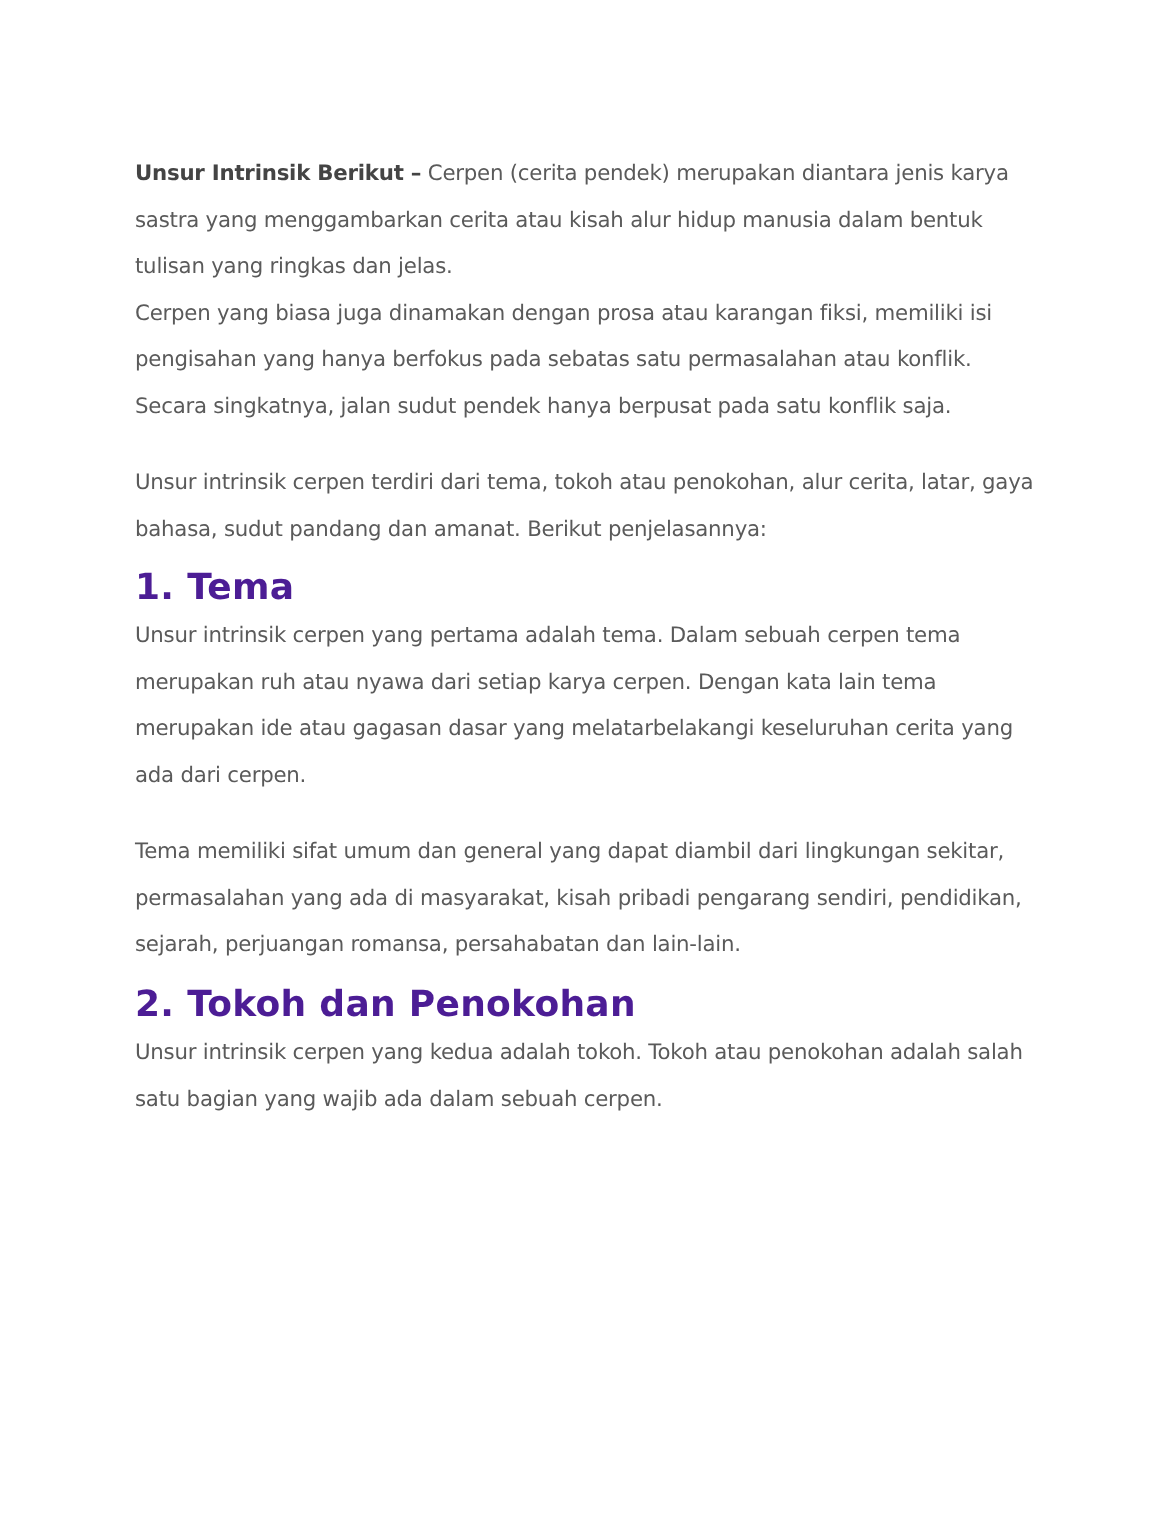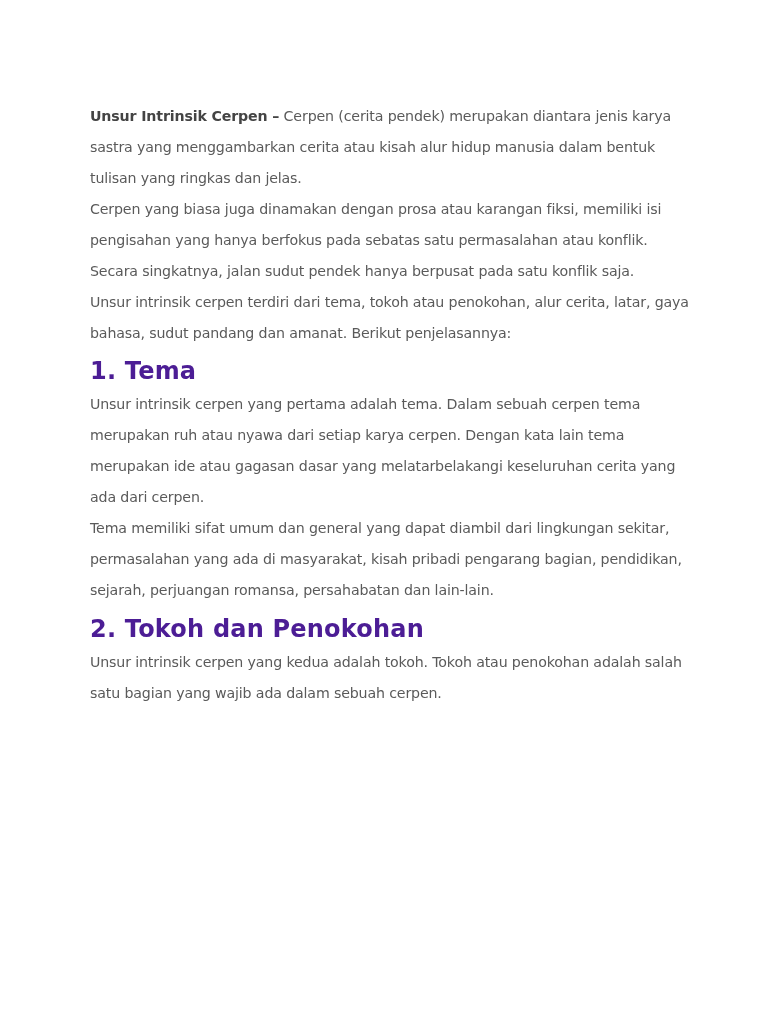--- a/index.html
+++ b/index.html
@@ -21,20 +21,21 @@
       width: 600px;
     }
     p {
       margin: 0;
       font-size: 14.2px;
       line-height: 31px;
       color: #5a5a5a;
       letter-spacing: -0.15px;
     }
     .gap {
+      margin-top: 20px;
     }
     .lead {
       font-weight: bold;
       color: #444444;
     }
     h2 {
       margin: 0;
       font-size: 24px;
       font-weight: bold;
       color: #4c1d95;
@@ -48,30 +49,30 @@
     .h-tokoh {
       margin-top: 9px;
       margin-bottom: 4px;
     }
   </style>
 </head>
 <body>
 
 <div class="page">
 
-  <p><span class="lead">Unsur Intrinsik Cerpen –</span><span> Cerpen (cerita pendek) merupakan diantara jenis karya sastra yang menggambarkan cerita atau kisah alur hidup manusia dalam bentuk tulisan yang ringkas dan jelas.</span></p>
+  <p><span class="lead">Unsur Intrinsik Berikut –</span><span> Cerpen (cerita pendek) merupakan diantara jenis karya sastra yang menggambarkan cerita atau kisah alur hidup manusia dalam bentuk tulisan yang ringkas dan jelas.</span></p>
 
   <p>Cerpen yang biasa juga dinamakan dengan prosa atau karangan fiksi, memiliki isi pengisahan yang hanya berfokus pada sebatas satu permasalahan atau konflik. Secara singkatnya, jalan sudut pendek hanya berpusat pada satu konflik saja.</p>
 
   <p class="gap">Unsur intrinsik cerpen terdiri dari tema, tokoh atau penokohan, alur cerita, latar, gaya bahasa, sudut pandang dan amanat. Berikut penjelasannya:</p>
 
   <h2 class="h-tema">1. Tema</h2>
 
   <p>Unsur intrinsik cerpen yang pertama adalah tema. Dalam sebuah cerpen tema merupakan ruh atau nyawa dari setiap karya cerpen. Dengan kata lain tema merupakan ide atau gagasan dasar yang melatarbelakangi keseluruhan cerita yang ada dari cerpen.</p>
 
-  <p class="gap">Tema memiliki sifat umum dan general yang dapat diambil dari lingkungan sekitar, permasalahan yang ada di masyarakat, kisah pribadi pengarang bagian, pendidikan, sejarah, perjuangan romansa, persahabatan dan lain-lain.</p>
+  <p class="gap">Tema memiliki sifat umum dan general yang dapat diambil dari lingkungan sekitar, permasalahan yang ada di masyarakat, kisah pribadi pengarang sendiri, pendidikan, sejarah, perjuangan romansa, persahabatan dan lain-lain.</p>
 
   <h2 class="h-tokoh">2. Tokoh dan Penokohan</h2>
 
   <p>Unsur intrinsik cerpen yang kedua adalah tokoh. Tokoh atau penokohan adalah salah satu bagian yang wajib ada dalam sebuah cerpen.</p>
 
 
 </div>
 
 </body></html>

